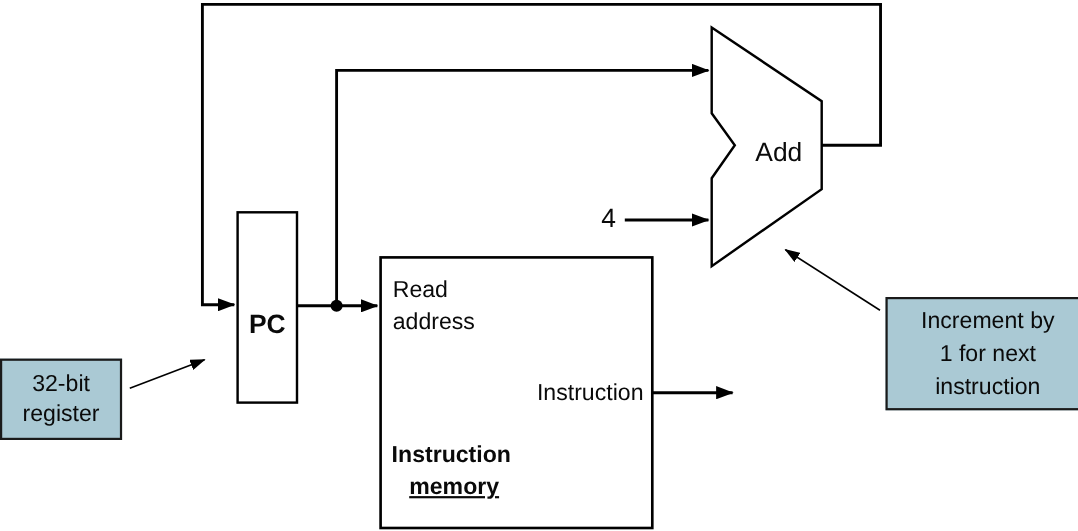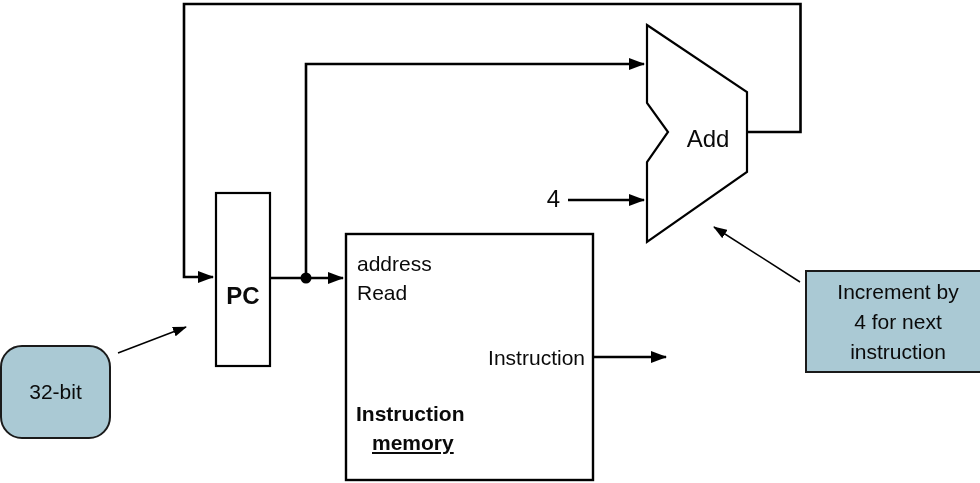--- a/index.html
+++ b/index.html
@@ -60,22 +60,22 @@
     border: 2px solid #1a1a1a;
     box-sizing: border-box;
     display: flex;
     flex-direction: column;
     align-items: center;
     justify-content: center;
     color: #0a0a0a;
     text-align: center;
   }
   .register-callout {
-    left: 0px; top: 345px; width: 111px; height: 94px;
-    font-size: 21px; line-height: 28px; border-radius: 22px;
+    left: 0px; top: 326px; width: 111px; height: 74px;
+    font-size: 21px; line-height: 28px;
   }
   .increment-callout {
     left: 805px; top: 270px; width: 186px; height: 103px;
     font-size: 21px; line-height: 30px;
   }
 </style>
 </head>
 <body>
 
 <div class="stage">
@@ -113,34 +113,35 @@
     <line x1="800" y1="282" x2="714" y2="227" stroke="#000000" stroke-width="1.5" marker-end="url(#ahs)"></line>
   </svg>
 
   <div class="lbl pc-label">PC</div>
 
   <div class="lbl add-label">Add</div>
 
   <div class="lbl four-label">4</div>
 
   <div class="lbl read-address-label">
+    <div>Read</div>
     <div>address</div>
-    <div>Read</div>
   </div>
 
   <div class="lbl instruction-output-label">Instruction</div>
 
   <div class="lbl memory-name-label">
     <div>Instruction</div>
     <div class="indent">memory</div>
   </div>
 
   <div class="callout register-callout">
     <div>32-bit</div>
+    <div>register</div>
   </div>
 
   <div class="callout increment-callout">
     <div>Increment by</div>
-    <div>4 for next</div>
+    <div>1 for next</div>
     <div>instruction</div>
   </div>
 
 </div>
 
 </body></html>

